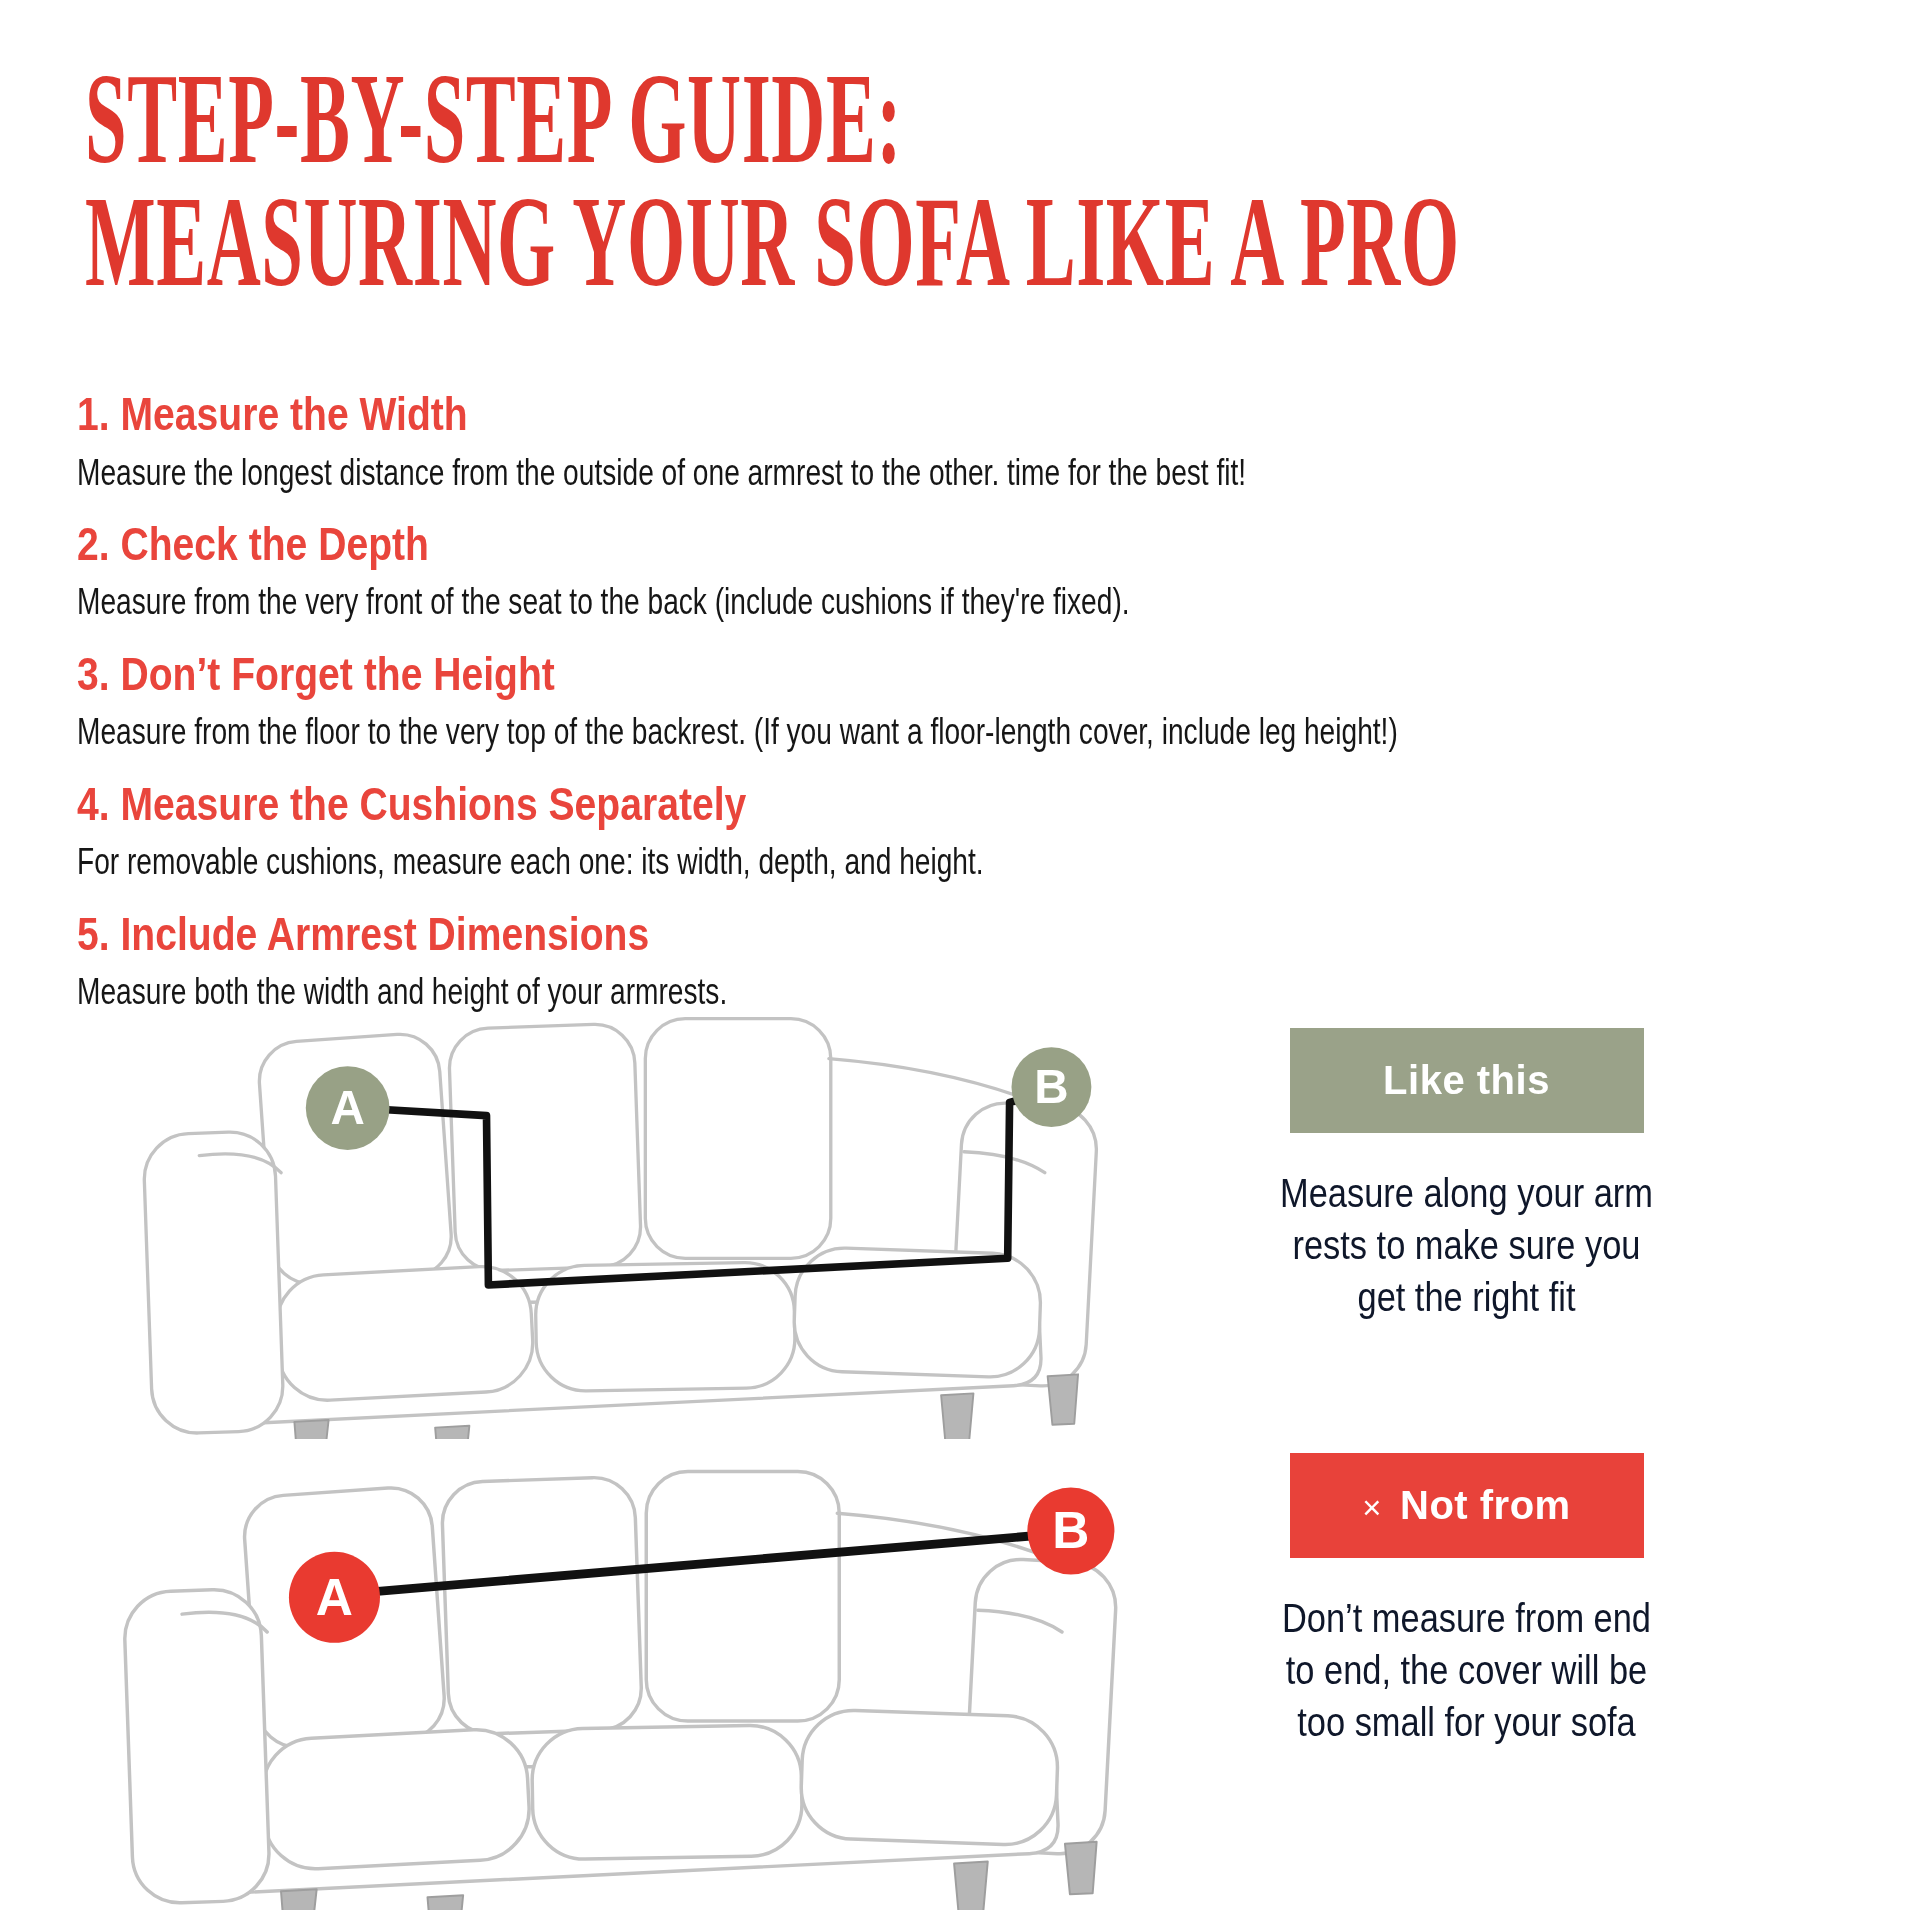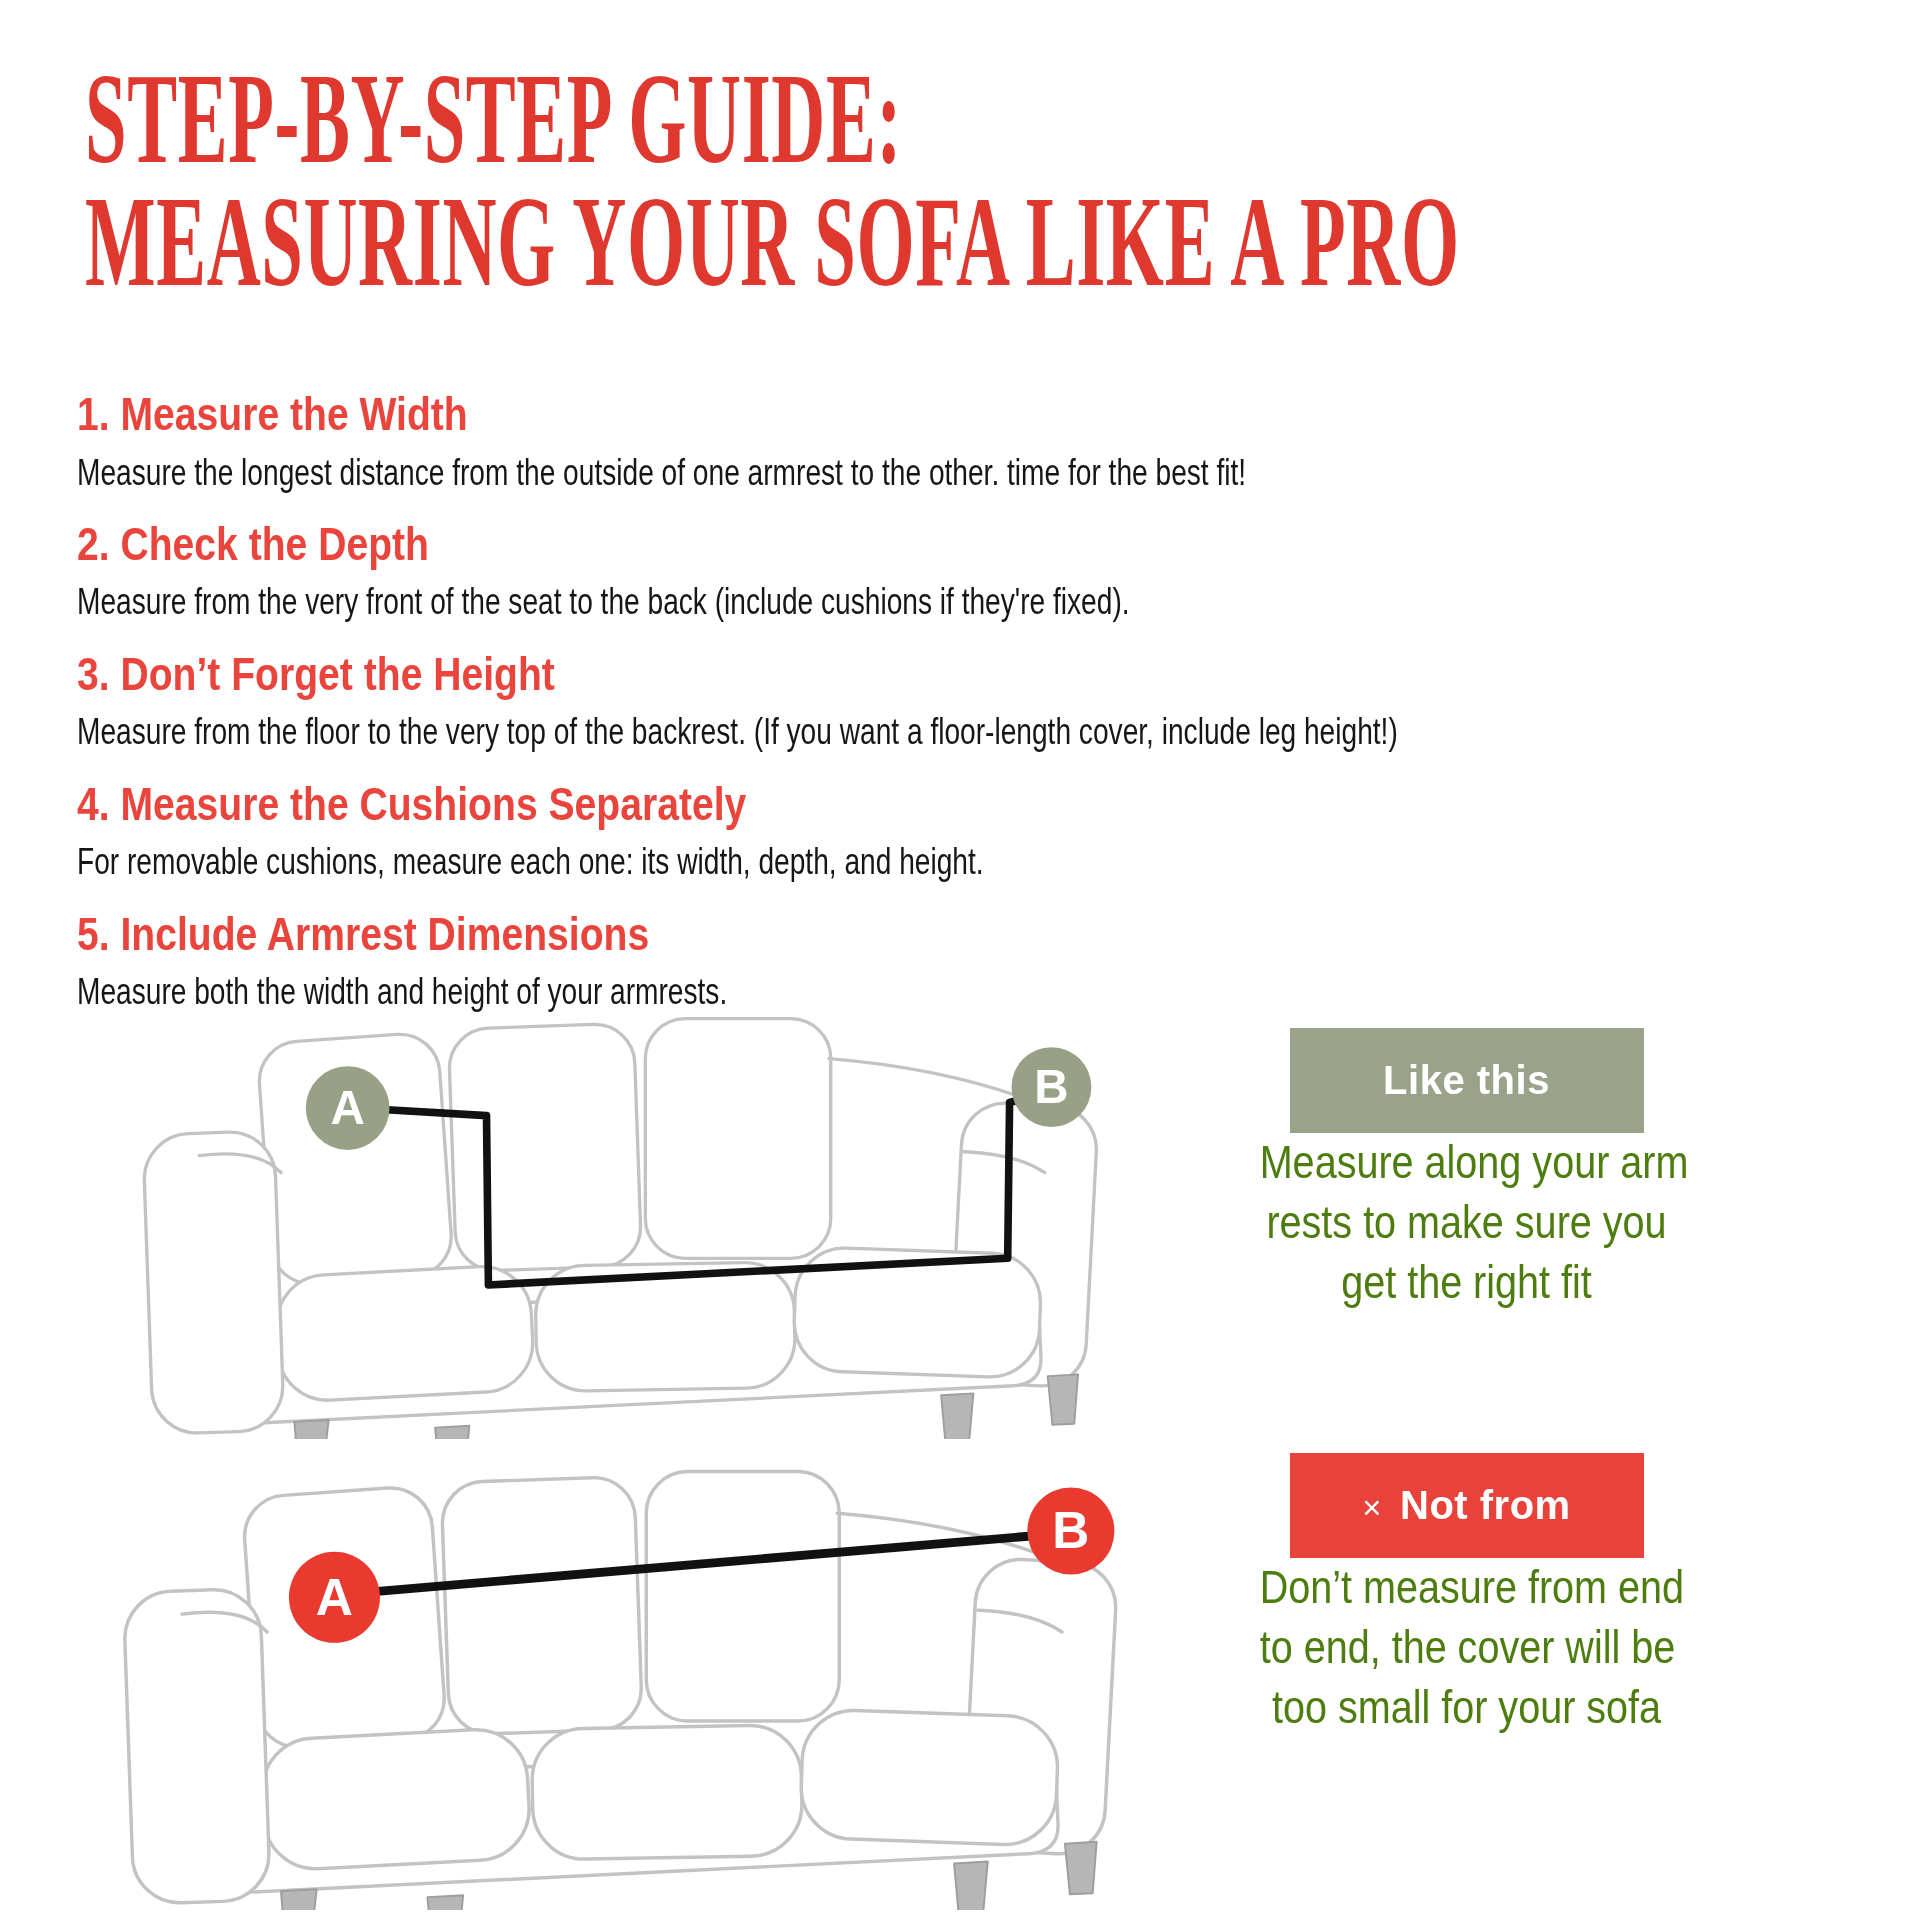--- a/index.html
+++ b/index.html
@@ -51,21 +51,21 @@
   .aside.second { left:1226px; top:1453px; }
 
   .badge {
     margin:0 auto; width:354px; height:105px;
     display:flex; align-items:center; justify-content:center;
     color:#ffffff; font-weight:bold; font-size:40px;
     letter-spacing:0.5px;
   }
   .badge .x-glyph { font-weight:normal; font-size:0.82em; margin-right:18px; position:relative; top:2px; }
 
-  .caption { font-size:46px; color:#4d7c0f; line-height:1.3; }
+  .caption { margin-top:34px; font-size:40px; color:#0f172a; line-height:1.3; }
   .caption span { display:block; white-space:nowrap; transform:scaleX(0.86); transform-origin:50% 50%; }
 </style>
 </head>
 <body>
 
 <div class="page">
 
   <svg width="0" height="0" style="position:absolute" aria-hidden="true">
     <defs>
       <g id="sofa-art" stroke="#c3c3c3" stroke-width="3.5" fill="#ffffff" stroke-linejoin="round" stroke-linecap="round">

